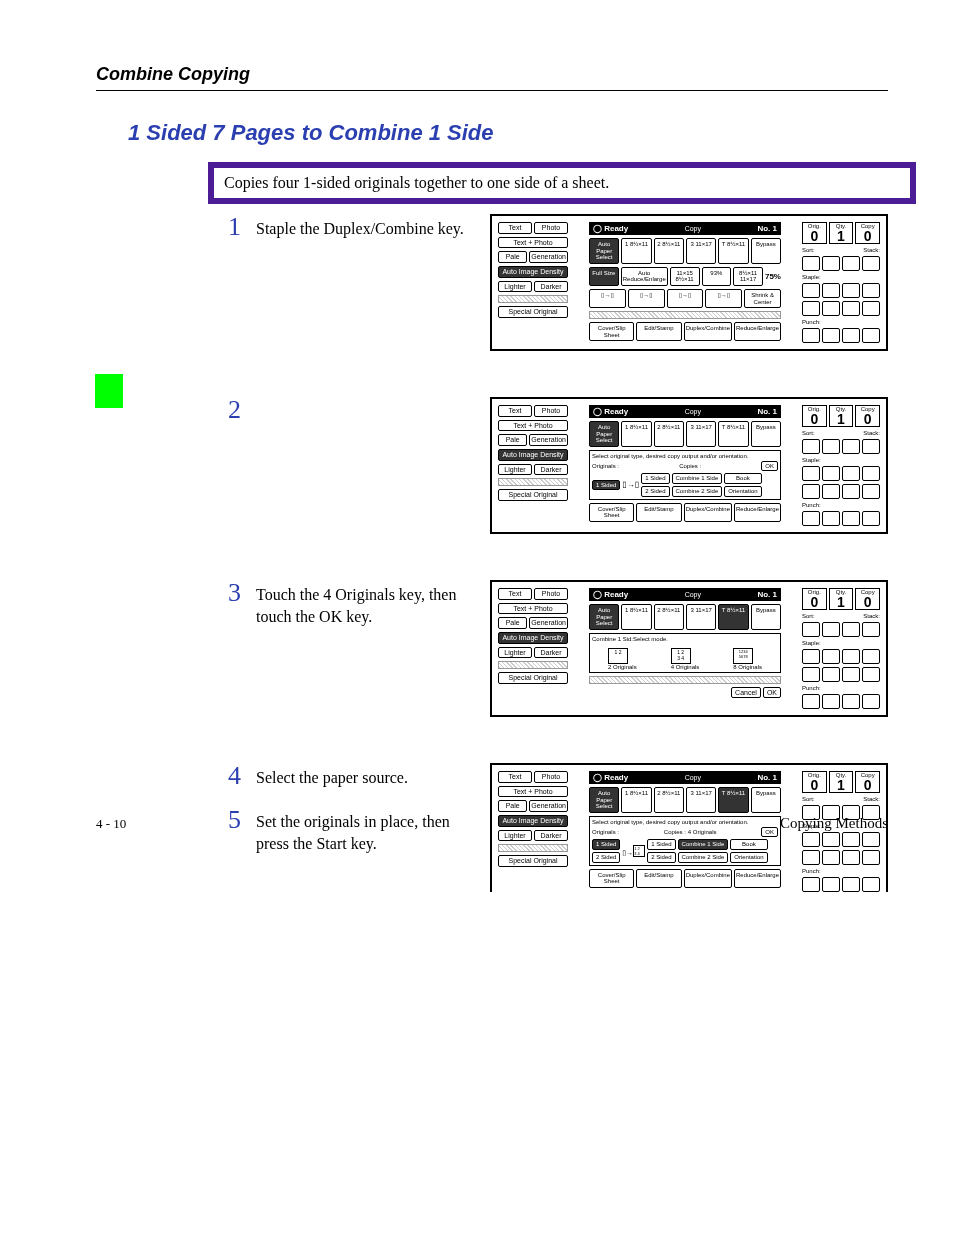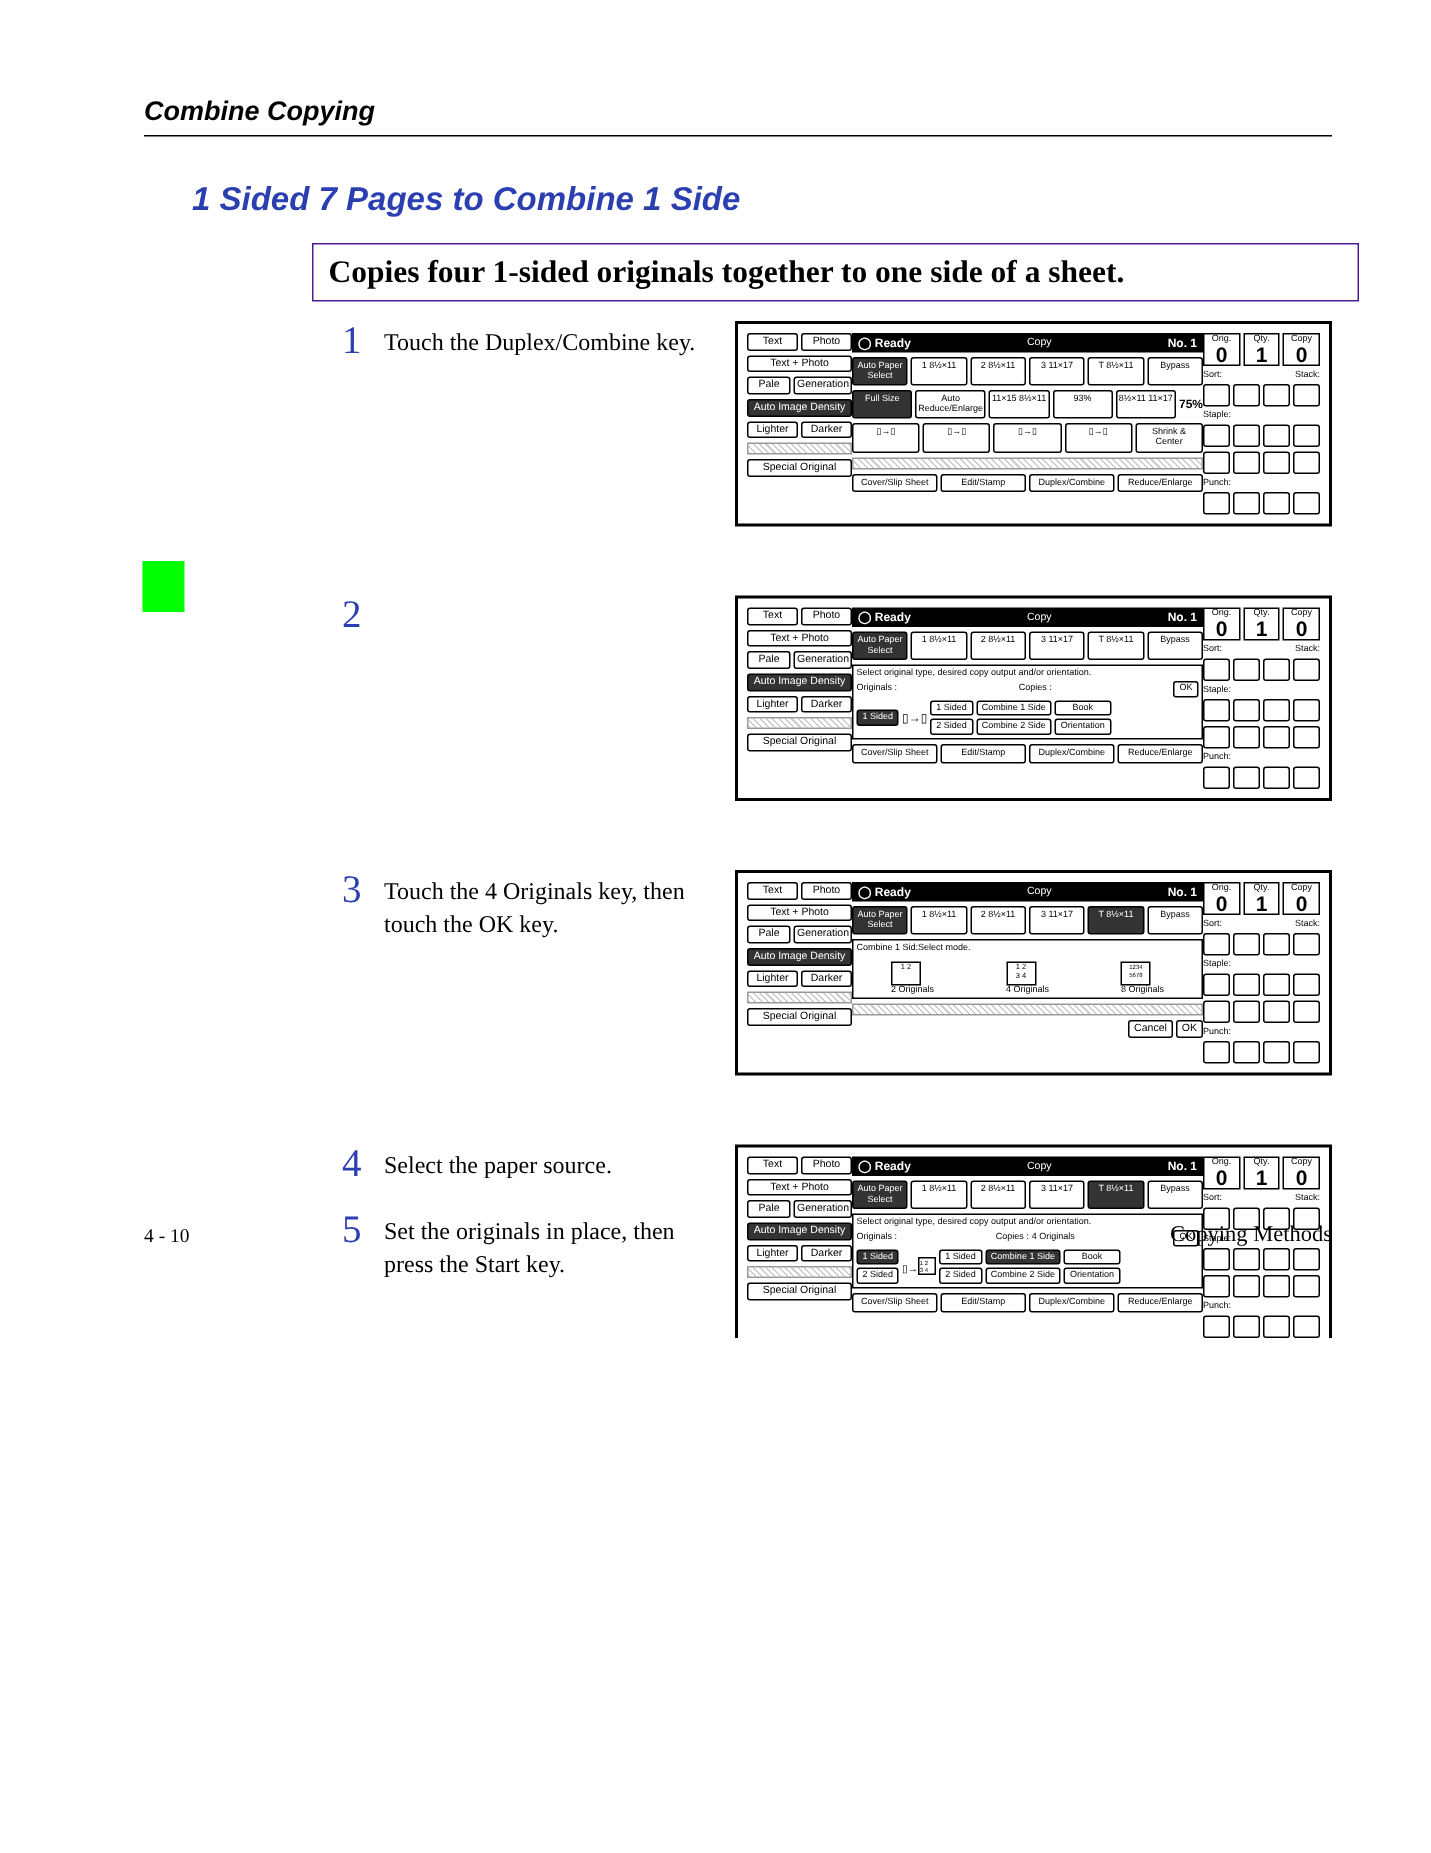--- a/index.html
+++ b/index.html
@@ -40,24 +40,23 @@
     font-weight: bold;
     font-style: italic;
     font-size: 22px;
     color: #2b3fb0;
   }
   .intro-box {
     position: absolute;
     top: 162px;
     left: 208px;
     width: 676px;
-    border: 1px solid #4c1d95;
+    border: 6px solid #4c1d95;
     padding: 6px 10px;
-    font-size: 21px;
-    font-weight: bold;
+    font-size: 16px;
   }
   .tab-marker {
     position: absolute;
     top: 374px;
     left: 95px;
     width: 28px;
     height: 34px;
     background: #00ff00;
   }
   .steps {
@@ -83,21 +82,21 @@
   }
   .screen-outer {
     width: 398px;
     border: 2px solid #000;
     padding: 6px;
     background: #fff;
     box-sizing: border-box;
   }
   .screen {
     display: flex;
-    gap: 0;
+    gap: 21px;
     font-family: Arial, Helvetica, sans-serif;
     font-size: 7px;
   }
   .col-left {
     flex: 0 0 70px;
     display: flex;
     flex-direction: column;
     gap: 3px;
   }
   .col-mid {
@@ -223,21 +222,21 @@
 
   <div class="tab-marker"></div>
 
   <div class="steps">
     <div class="steps-wrap">
 
       <div class="step-row">
         <div class="step-text-col">
           <div style="display:flex;">
             <span class="step-num">1</span>
-            <span class="step-body">Touch the Duplex/Combine key.</span>
+            <span class="step-body">Staple the Duplex/Combine key.</span>
           </div>
         </div>
         <div class="figcol">
           <div class="screen-outer">
             <div class="screen">
 
               <div class="col-left">
                 <div class="pair">
                     <div class="btn">Text</div>
                     <div class="btn">Photo</div>

